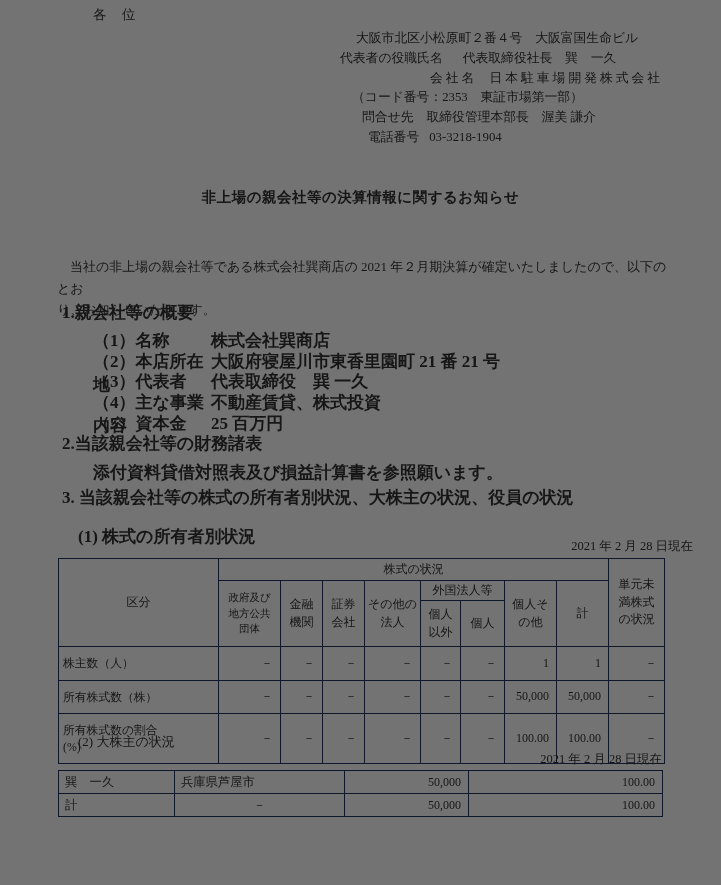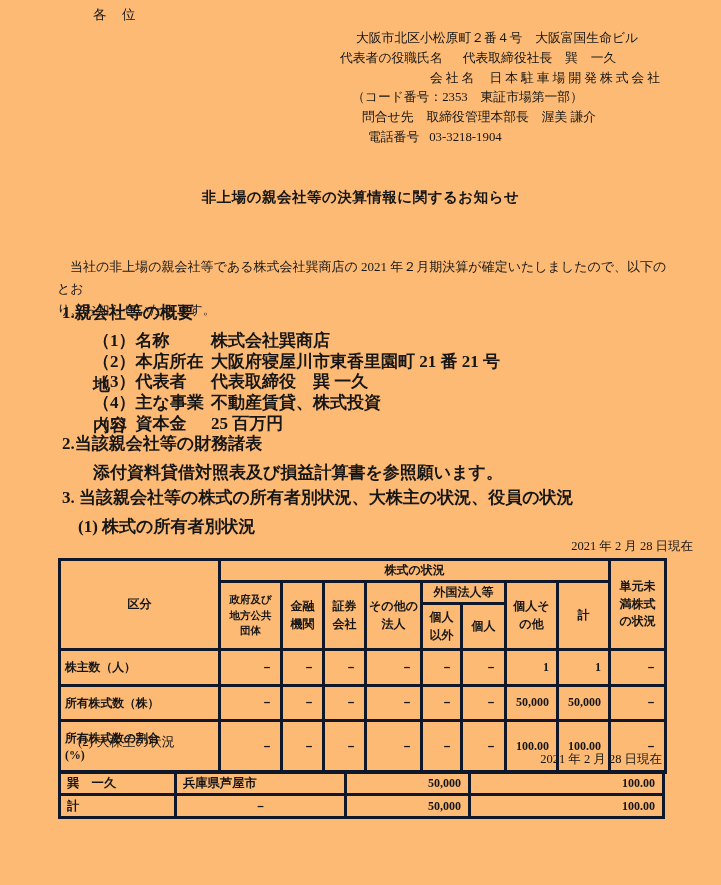--- a/index.html
+++ b/index.html
@@ -1,17 +1,17 @@
 <!DOCTYPE html>
 <html><head>
 <meta charset="utf-8">
 <style>
   html,body { margin:0; padding:0; background:#ffffff; }
   .page {
-    position:relative; width:721px; height:885px; background:#fdba74;
+    position:relative; width:721px; height:885px; background:#737373;
     font-family:"Liberation Serif","DejaVu Serif",serif; color:#161616;
     overflow:hidden;
   }
   .salutation { position:absolute; left:93px; top:6px; font-size:13.5px; letter-spacing:1px; }
   .sender { position:absolute; left:339px; top:30px; font-size:12.8px; }
   .sender .line { height:19.8px; white-space:nowrap; }
   .sender .l1 { margin-left:17px; }
   .sender .l2 { margin-left:91px; }
   .sender .l3 { margin-left:1px; }
   .sender .l4 { margin-left:13px; }
@@ -31,26 +31,26 @@
     font-size:13px; line-height:21.5px; white-space:pre-line;
   }
   .sec { position:absolute; font-size:17px;font-weight:bold; }
   .sec1 { left:62px; top:301px; }
   .sec1 .items { margin-top:5px; }
   .item { display:flex; height:20.7px; margin-left:31px; align-items:flex-start; }
   .item .ilabel { width:118px; flex:none; }
   .sec2 { left:62px; top:432px; }
   .sec2 .sbody { margin-left:31px; margin-top:6px; }
   .sec3 { left:62px; top:486px; }
-  .sec3 .sub1 { margin-left:16px; margin-top:6px; }
+  .sec3 .sub1 { margin-left:16px; margin-top:16px; }
   .date1 { position:absolute; left:58px; top:538px; width:635px; text-align:right; font-size:12.5px; }
   .sub2-label { position:absolute; left:78px; top:733px; font-size:13px; }
   .date2 { position:absolute; left:58px; top:751px; width:604px; text-align:right; font-size:12.5px; }
   table { border-collapse:collapse; table-layout:fixed; }
-  th, td { border:3px solid #0f172a; font-weight:bold; vertical-align:middle; overflow:hidden; }
+  th, td { border:1px solid #0f172a; font-weight:normal; vertical-align:middle; overflow:hidden; }
   th { text-align:center; font-size:12px; padding:1px 2px; }
   .pre { white-space:pre-line; line-height:1.45; }
   .small { font-size:10.5px; line-height:1.5; }
   td.lbl { font-size:11.8px; text-align:left; padding:8px 4px; white-space:pre-line; line-height:1.4; }
   td.num { text-align:right; font-size:12px; padding:1px 7px 1px 2px; }
   td.txt { text-align:left; font-size:12.3px; padding:1px 6px; }
   td.ctr { text-align:center; font-size:12px; }
   .t1 { position:absolute; left:58px; top:558px; width:604px; }
   .t1 tr.hr1 { height:22px; }
   .t1 tr.hr2 { height:20px; }

